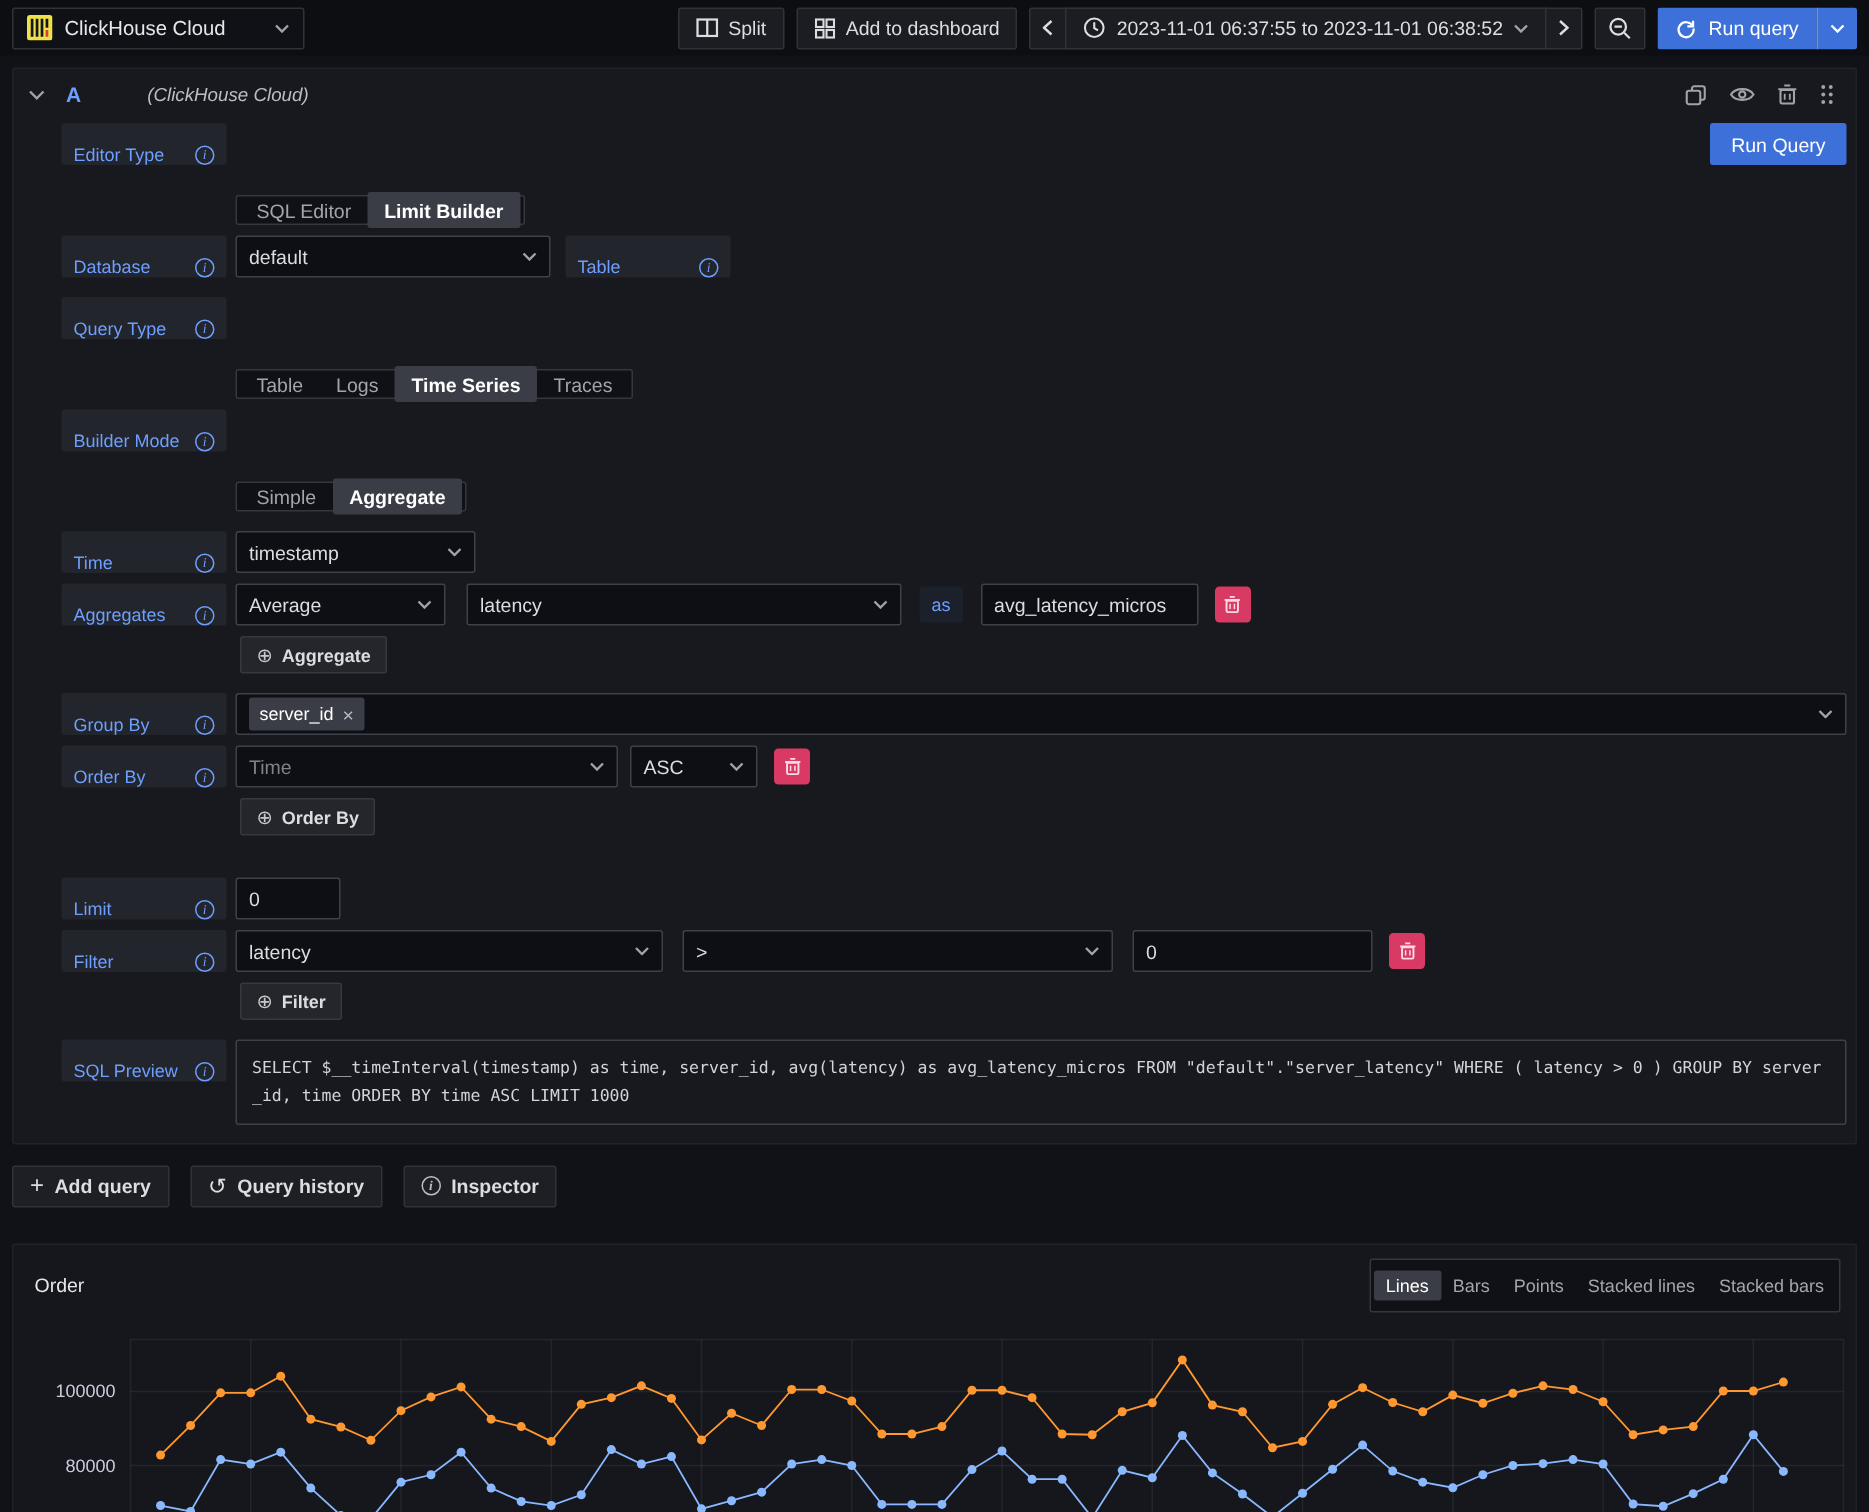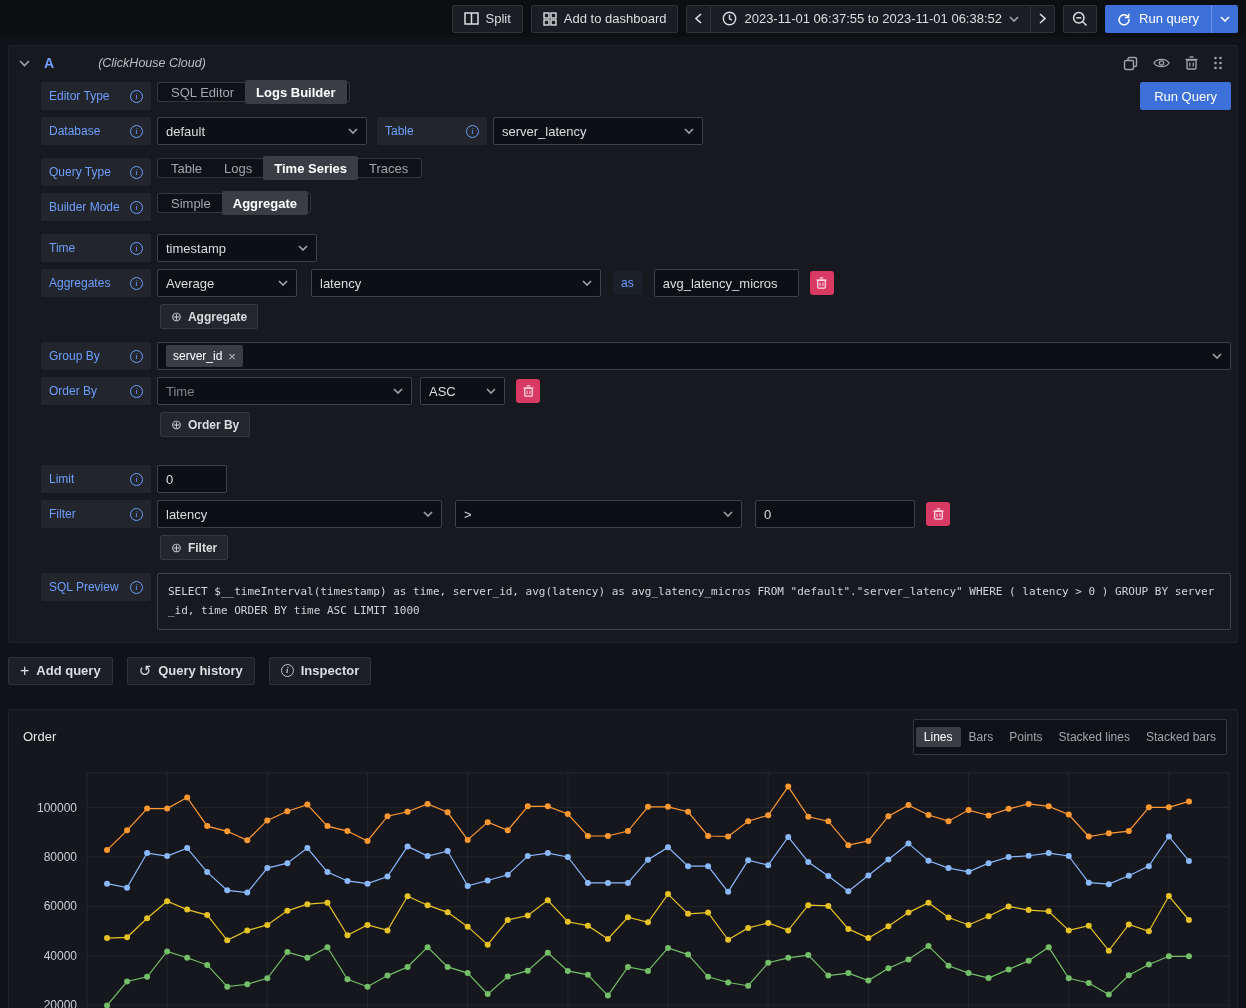--- a/index.html
+++ b/index.html
@@ -32,31 +32,31 @@
   .panel { margin:8px; background:#17191e; border:1px solid #202228; border-radius:2px; }
   .qheader { height:34px; display:flex; align-items:center; padding:0 14px 0 10px; }
   .ref-id { color:#6e9fff; font-weight:700; font-size:14px; margin-left:14px; }
   .ds-hint { font-style:italic; color:#bcbec3; font-size:12.5px; margin-left:44px; }
   .hicons { margin-left:auto; display:flex; gap:15px; color:#9fa3ab; align-items:center; }
   .hicon { cursor:pointer; display:flex; }
   .qbody { padding:2px 6px 12px 32px; display:flex; flex-direction:column; gap:7px; }
   .row { display:flex; align-items:flex-start; gap:6px; position:relative; }
   .row.indent { padding-left:119px; }
   .flabel { width:110px; min-width:110px; height:28px; background:#22252b; border-radius:2px;
-    display:flex; align-items:center; justify-content:space-between; padding:0 8px;
+    display:flex; align-items:flex-end; justify-content:space-between; padding:0 8px;
     color:#6e9fff; font-size:12px; font-weight:500; }
   .info { width:13px; height:13px; min-width:13px; border:1px solid currentColor; border-radius:50%;
     font-size:9px; line-height:11px; text-align:center; font-family:"Liberation Serif",serif; font-style:italic; }
   .select,.input { height:28px; background:#0d0f14; border:1px solid #3e4148; border-radius:2px;
     display:flex; align-items:center; padding:0 8px; font-size:13px; color:#dcdde0; }
   .select { justify-content:space-between; gap:8px; cursor:pointer; }
   .select .chev, .gray { color:#9fa3ab; }
   .placeholder { color:#80838b; }
   .radio-group { display:flex; align-items:center; height:20px; padding:2px;
-    background:#101116; border:1px solid #34373e; border-radius:2px; }
+    background:#101116; border:1px solid #34373e; border-radius:2px;margin-top:48px; }
   .radio { height:24px; display:flex; align-items:center; padding:0 11px; color:#a2a5ad;
     font-size:13px; cursor:pointer; border-radius:2px; white-space:nowrap; }
   .radio.active { background:#3a3d45; color:#fff; font-weight:700; }
   .as-chip { height:24px; margin-top:2px; padding:0 8px; border-radius:2px; background:#1b202b;
     color:#6e9fff; font-size:12px; font-weight:400; display:flex; align-items:center;text-align:center; }
   .trash-btn { width:24px; height:24px; margin-top:2px; border-radius:3px; background:#d93a64;
     display:flex; align-items:center; justify-content:center; cursor:pointer; flex:none; }
   .add-btn { height:25px; background:#24262c; border:1px solid #37393f; border-radius:2px;
     display:inline-flex; align-items:center; gap:6px; padding:0 10px; font-size:12px; font-weight:700;
     color:#dcdde0; cursor:pointer; }
@@ -82,20 +82,34 @@
   .gmode { height:20px; display:flex; align-items:center; padding:0 8px; font-size:12px; color:#a2a5ad;
     cursor:pointer; border-radius:2px; white-space:nowrap; }
   .gmode.active { background:#3a3d45; color:#fff; }
   #chart { display:block; }
   svg text { font-family:"Liberation Sans",sans-serif; }
 </style>
 </head>
 <body>
 
 <div class="topnav">
+  <div class="ds-picker">
+    <svg class="ds-logo" viewBox="0 0 17 17">
+      <rect x="0" y="0" width="17" height="17" rx="2" fill="#EDE24A"></rect>
+      <rect x="2.5" y="2.5" width="1.8" height="12" fill="#15161a"></rect>
+      <rect x="5.8" y="2.5" width="1.8" height="12" fill="#15161a"></rect>
+      <rect x="9.1" y="2.5" width="1.8" height="12" fill="#15161a"></rect>
+      <rect x="12.4" y="2.5" width="1.8" height="6" fill="#15161a"></rect>
+      <rect x="12.4" y="10" width="1.8" height="4.5" fill="#e03a3a"></rect>
+    </svg>
+    <span class="ds-name">ClickHouse Cloud</span>
+    <svg class="chev" width="10" height="6" viewBox="0 0 10 6">
+        <polyline points="1,1 5,5 9,1" fill="none" stroke="#9fa3ab" stroke-width="1.6"></polyline>
+      </svg>
+  </div>
   <div class="spacer"></div>
   <button class="btn">
     <svg width="15" height="13" viewBox="0 0 15 13">
         <rect x="1" y="1" width="13" height="11" fill="none" stroke="#dcdde0" stroke-width="1.5"></rect>
         <line x1="7.5" y1="1" x2="7.5" y2="12" stroke="#dcdde0" stroke-width="1.5"></line>
       </svg>
     <span>Split</span>
   </button>
   <button class="btn">
     <svg width="14" height="14" viewBox="0 0 14 14">
@@ -195,45 +209,39 @@
 
   <div class="qbody">
 
     <div class="row">
       <div class="flabel">
         <span>Editor Type</span>
           <span class="info">i</span>
       </div>
       <div class="radio-group">
         <div class="radio">SQL Editor</div>
-        <div class="radio active">Logs Builder</div>
+        <div class="radio active">Limit Builder</div>
       </div>
       <button class="btn-run-editor">Run Query</button>
     </div>
 
     <div class="row">
       <div class="flabel">
         <span>Database</span>
           <span class="info">i</span>
       </div>
       <div class="select" style="width:210px">
         <span>default</span>
         <svg class="chev" width="10" height="6" viewBox="0 0 10 6">
             <polyline points="1,1 5,5 9,1" fill="none" stroke="#9fa3ab" stroke-width="1.6"></polyline>
           </svg>
       </div>
       <div class="flabel" style="margin-left:4px">
         <span>Table</span>
           <span class="info">i</span>
-      </div>
-      <div class="select" style="width:210px">
-        <span>server_latency</span>
-        <svg class="chev" width="10" height="6" viewBox="0 0 10 6">
-            <polyline points="1,1 5,5 9,1" fill="none" stroke="#9fa3ab" stroke-width="1.6"></polyline>
-          </svg>
       </div>
     </div>
 
     <div class="row" style="margin-top:6px">
       <div class="flabel">
         <span>Query Type</span>
           <span class="info">i</span>
       </div>
       <div class="radio-group">
         <div class="radio">Table</div>

